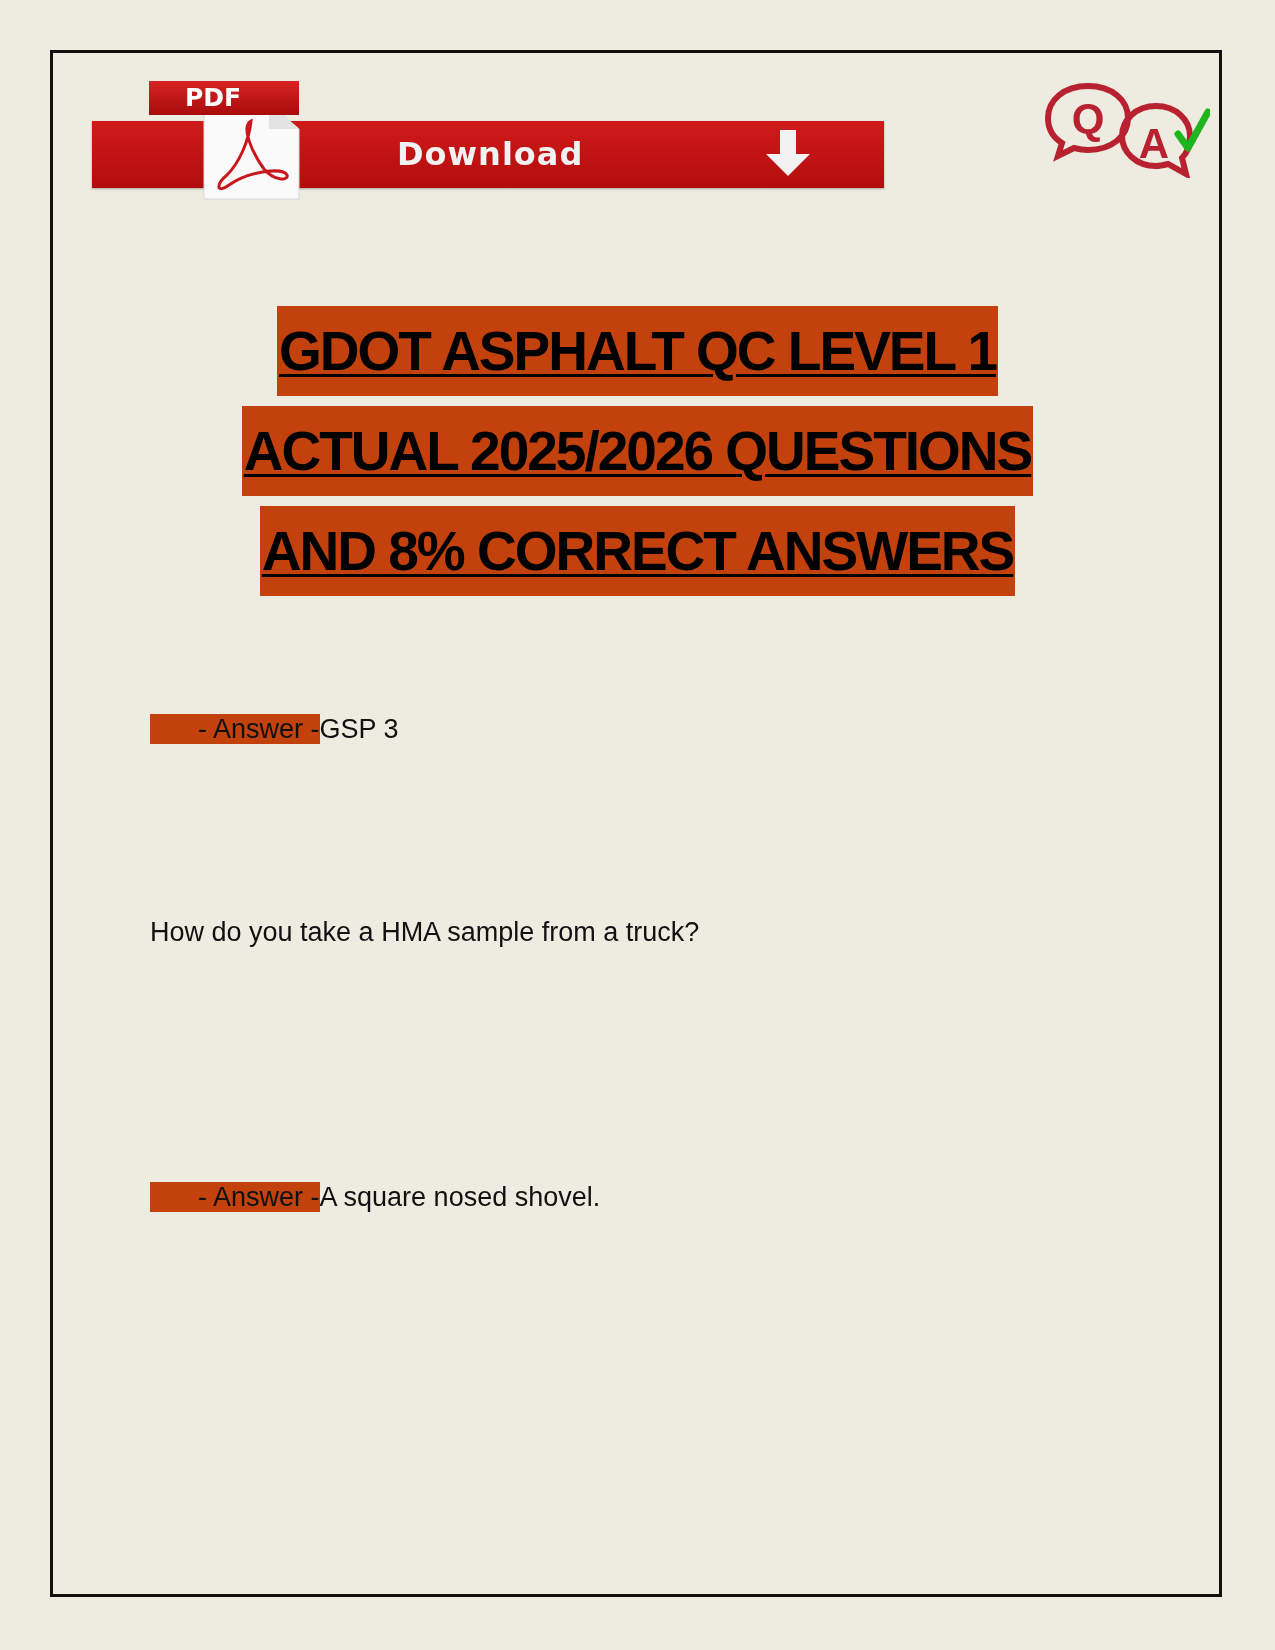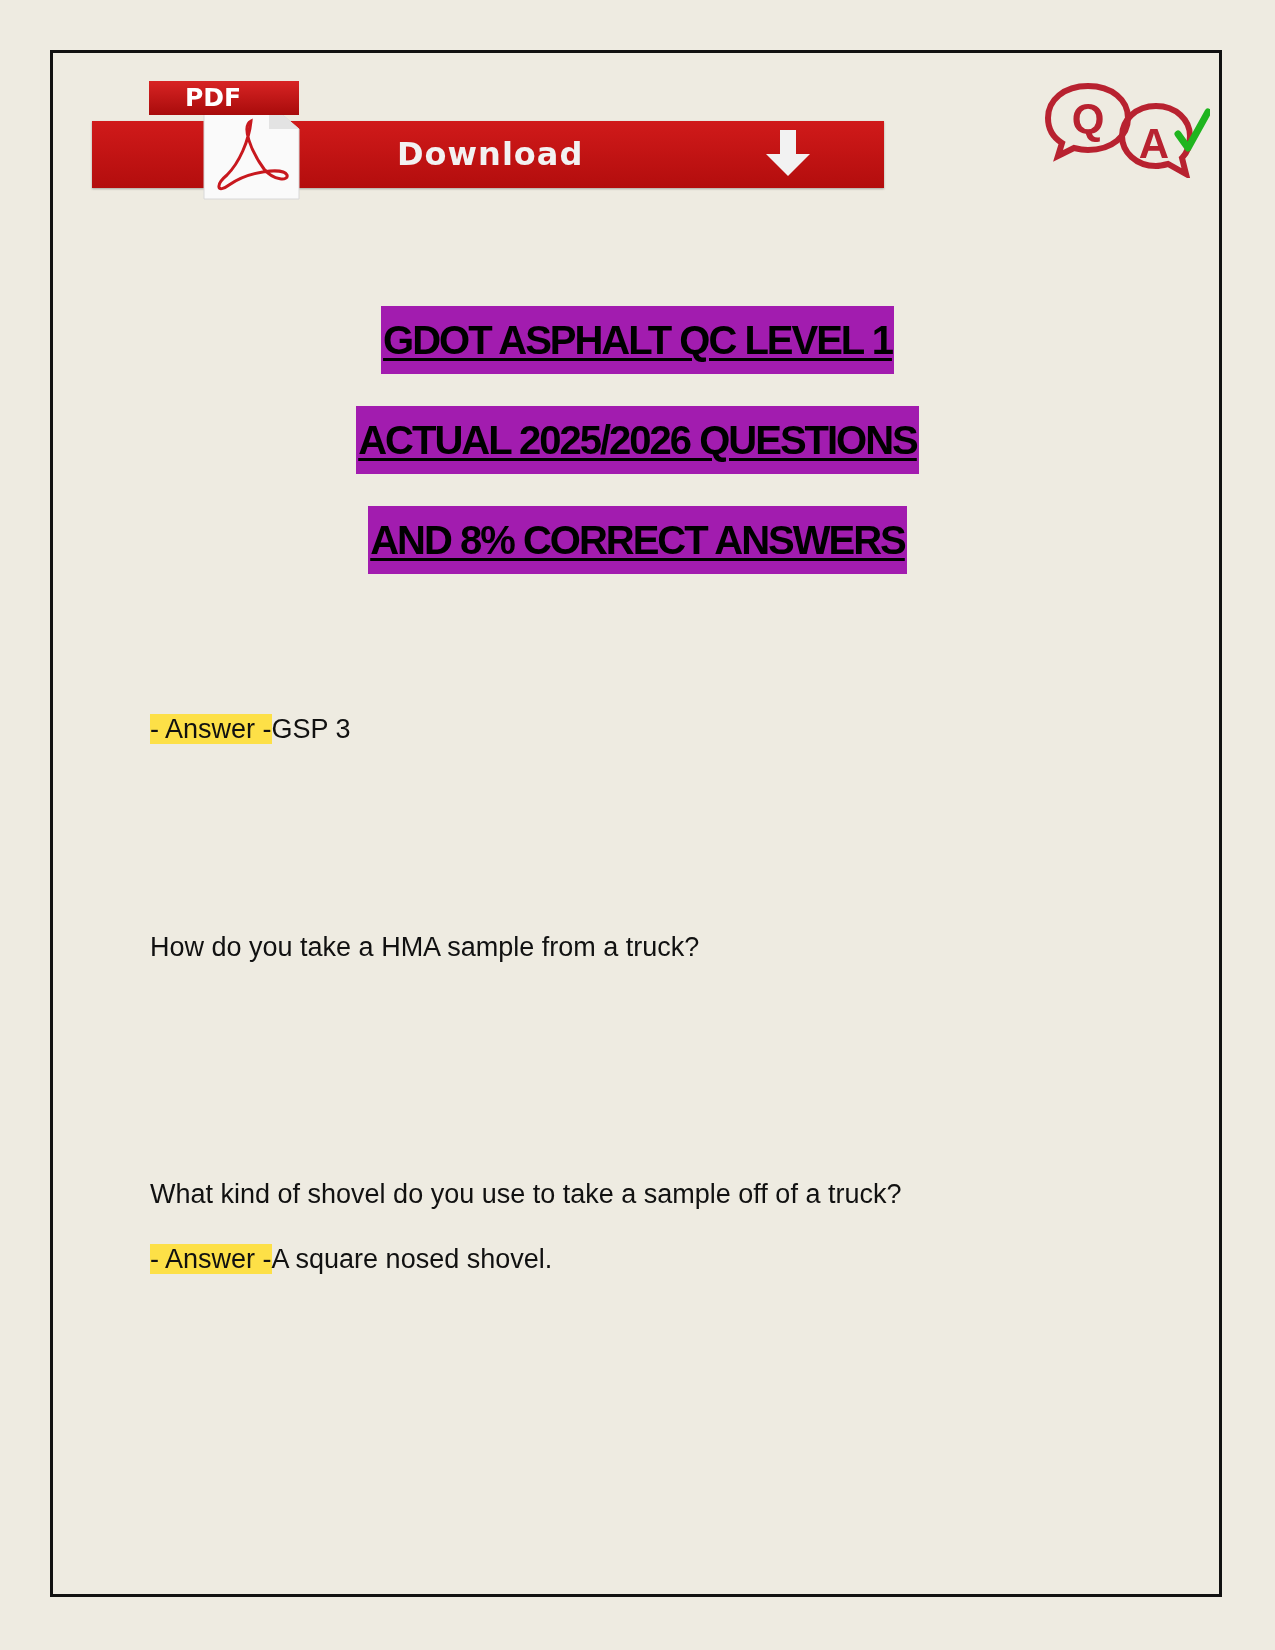--- a/index.html
+++ b/index.html
@@ -92,31 +92,31 @@
     
     .title-block {
       position: absolute;
       left: 0;
       top: 306px;
       width: 1275px;
       text-align: center;
     }
     .title-line {
       display: inline-block;
-      background: #a21caf;
+      background: #c2410c;
       color: #000;
       font-family: "Liberation Sans", sans-serif;
       font-weight: bold;
-      font-size: 40px;
+      font-size: 55px;
       letter-spacing: -2px;
       line-height: 68px;
       text-decoration: underline;
       text-decoration-thickness: 3px;
       text-underline-offset: 4px;
-      padding: 0 2px;
+      padding: 11px 2px;
       margin-bottom: 32px;
       transform: scaleX(1);
     }
     .title-row { height: 100px; }
     
     .qa-list {
       position: absolute;
       left: 150px;
       top: 688px;
       width: 940px;
@@ -132,21 +132,22 @@
       margin: 0;
     }
     .answer {
       font-family: "Liberation Sans", sans-serif;
       font-size: 27px;
       line-height: 47px;
       color: #111;
       margin-top: 18px;
     }
     .answer-prefix {
-      background: #fde047;
+      background: #c2410c;
+      padding-left: 48px;
     }
   </style>
 </head>
 <body>
 
 <div class="page-frame"></div>
 
 <div class="banner">
   <div class="banner-bar"></div>
   <div class="pdf-doc">
@@ -189,22 +190,21 @@
     <span class="title-line">AND 8% CORRECT ANSWERS</span>
   </div>
 </div>
 
 <div class="qa-list">
   <div class="qa-item" style="height:203px;">
     <div class="answer">
       <span class="answer-prefix">- Answer -</span><span>GSP 3</span>
     </div>
   </div>
-  <div class="qa-item" style="height:247px;margin-top:15px;">
+  <div class="qa-item" style="height:247px;">
     <p class="question">How do you take a HMA sample from a truck?</p>
   </div>
   <div class="qa-item">
-    <p class="question">What kind of shovel do you use to take a sample off of a truck?</p>
     <div class="answer">
       <span class="answer-prefix">- Answer -</span><span>A square nosed shovel.</span>
     </div>
   </div>
 </div>
 
 </body></html>

